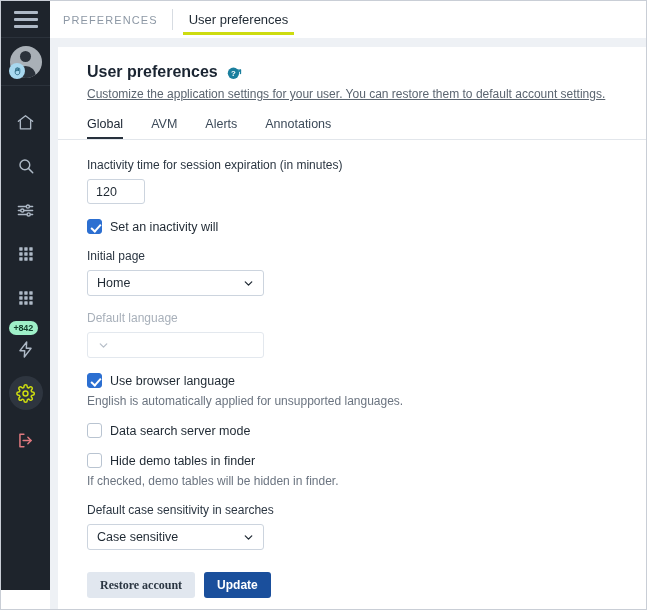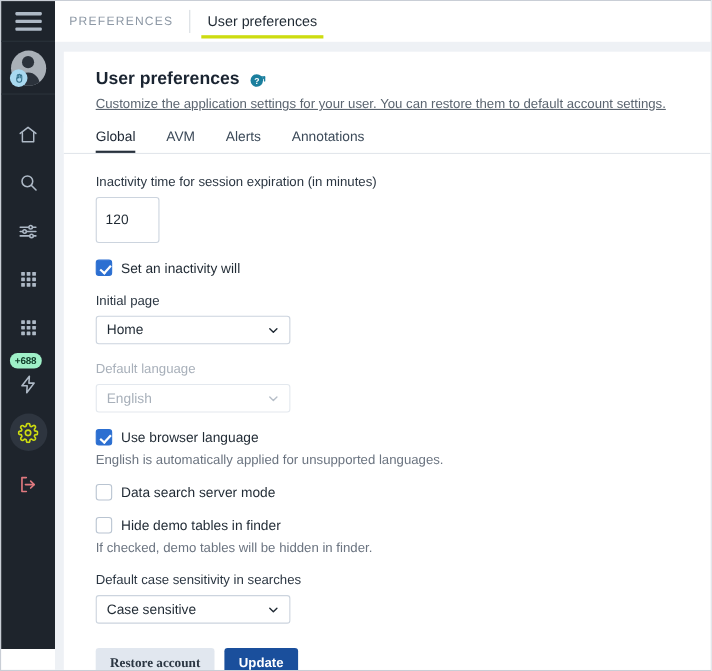--- a/index.html
+++ b/index.html
@@ -253,21 +253,21 @@
     overflow: hidden;
   }
   .field-label {
     font-size: 12px;
     color: #2b3642;
     margin-bottom: 7px;
   }
   .field-label.disabled { color: #a8b0ba; }
   .text-input {
     width: 58px;
-    height: 42px;
+    height: 25px;
     box-sizing: border-box;
     border: 1px solid #ccd4de;
     border-radius: 3px;
     padding: 0 8px;
     font-size: 12.5px;
     color: #1f2933;
     font-family: "Liberation Sans", sans-serif;
     background: #fff;
     outline: none;
   }
@@ -417,21 +417,21 @@
           <rect x="3" y="9.7" width="4.5" height="4.5" rx="0.6"></rect>
             <rect x="9.7" y="9.7" width="4.5" height="4.5" rx="0.6"></rect>
             <rect x="16.4" y="9.7" width="4.5" height="4.5" rx="0.6"></rect>
           <rect x="3" y="16.4" width="4.5" height="4.5" rx="0.6"></rect>
             <rect x="9.7" y="16.4" width="4.5" height="4.5" rx="0.6"></rect>
             <rect x="16.4" y="16.4" width="4.5" height="4.5" rx="0.6"></rect>
         </svg>
       </div>
 
       <div class="nav-item" style="margin-top:12px;">
-        <div class="badge-pill">+688</div>
+        <div class="badge-pill">+842</div>
         <svg class="icon" width="19" height="19" viewBox="0 0 24 24" fill="none" stroke="#aeb9c6" stroke-width="1.8" stroke-linejoin="round">
           <path d="M13.5 2.5L5 13.5h6L10.5 21.5 19 10.5h-6z"></path>
         </svg>
       </div>
 
       <div class="nav-item active">
         <svg class="icon" width="19" height="19" viewBox="0 0 24 24" fill="none" stroke="#cddc10" stroke-width="1.9" stroke-linejoin="round">
           <circle cx="12" cy="12" r="3.1"></circle>
           <path d="M19.4 15a1.6 1.6 0 00.3 1.8l.1.1a2 2 0 11-2.8 2.8l-.1-.1a1.6 1.6 0 00-1.8-.3 1.6 1.6 0 00-1 1.5v.2a2 2 0 11-4 0v-.1a1.6 1.6 0 00-1-1.5 1.6 1.6 0 00-1.8.3l-.1.1a2 2 0 11-2.8-2.8l.1-.1a1.6 1.6 0 00.3-1.8 1.6 1.6 0 00-1.5-1h-.2a2 2 0 110-4h.1a1.6 1.6 0 001.5-1 1.6 1.6 0 00-.3-1.8l-.1-.1a2 2 0 112.8-2.8l.1.1a1.6 1.6 0 001.8.3h.1a1.6 1.6 0 001-1.5v-.2a2 2 0 114 0v.1a1.6 1.6 0 001 1.5 1.6 1.6 0 001.8-.3l.1-.1a2 2 0 112.8 2.8l-.1.1a1.6 1.6 0 00-.3 1.8v.1a1.6 1.6 0 001.5 1h.2a2 2 0 110 4h-.1a1.6 1.6 0 00-1.5 1z"></path>
         </svg>
@@ -501,21 +501,20 @@
               <span class="sv">Home</span>
               <svg class="chev" width="13" height="13" viewBox="0 0 24 24" fill="none" stroke="#1f2933" stroke-width="2.3" stroke-linecap="round" stroke-linejoin="round">
                   <path d="M6 9l6 6 6-6"></path>
                 </svg>
             </div>
           </div>
 
           <div class="row">
             <div class="field-label disabled">Default language</div>
             <div class="select-box disabled">
-              <span class="sv">English</span>
               <svg class="chev" width="13" height="13" viewBox="0 0 24 24" fill="none" stroke="#b6bec8" stroke-width="2.3" stroke-linecap="round" stroke-linejoin="round">
                   <path d="M6 9l6 6 6-6"></path>
                 </svg>
             </div>
           </div>
 
           <div class="row">
             <div class="check-row">
               <div class="cb checked"></div>
               <div class="check-label">Use browser language</div>

